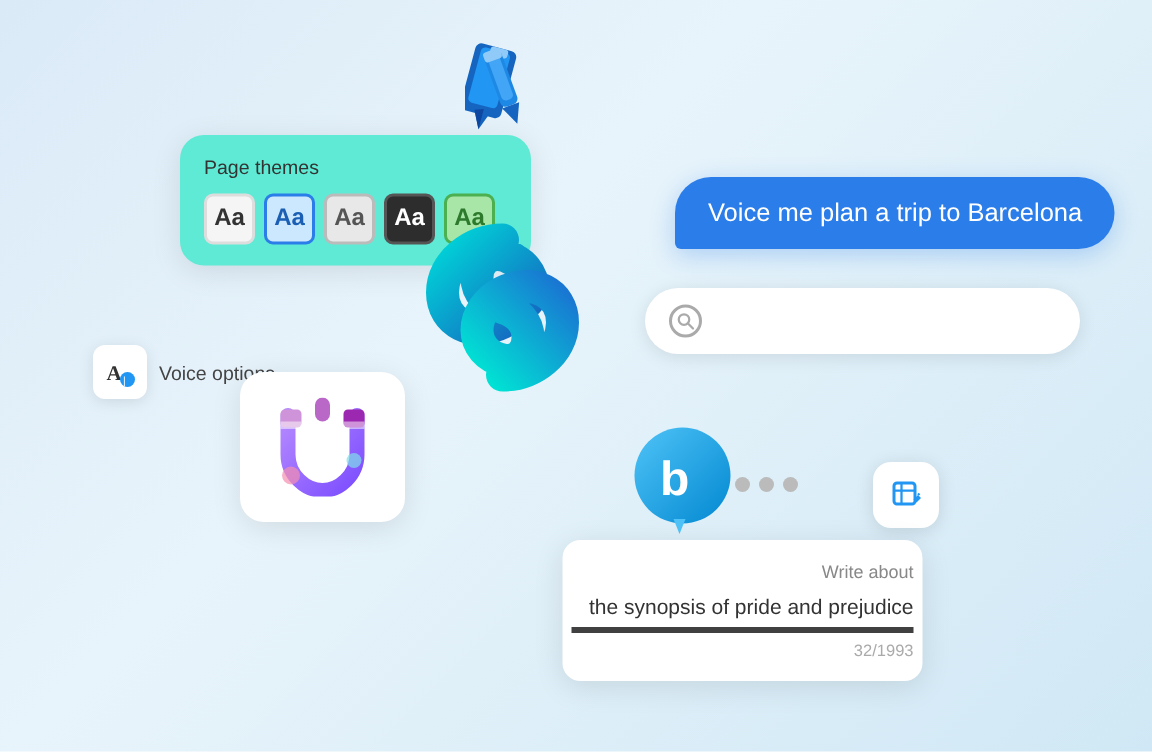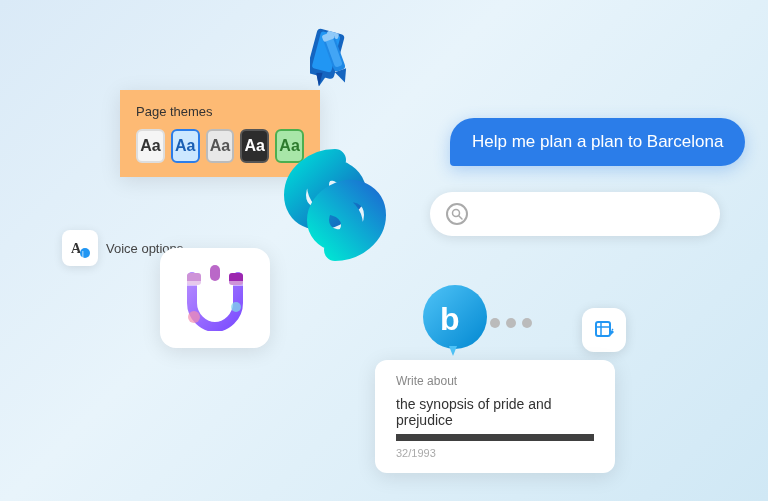--- a/index.html
+++ b/index.html
@@ -29,25 +29,25 @@
       left: 270px;
       width: 130px;
       height: 130px;
     }
 
     
     .page-themes-card {
       position: absolute;
       top: 90px;
       left: 120px;
-      background: #fdba74;
-      border-radius: 0;
+      background: #5eead4;
+      border-radius: 16px;
       padding: 14px 16px;
       box-shadow: 0 4px 20px rgba(0,0,0,0.10);
-      width: 200px;
+      width: 234px;
     }
 
     .page-themes-title {
       font-size: 13px;
       color: #333;
       margin-bottom: 10px;
       font-weight: 500;
     }
 
     .theme-buttons {
@@ -196,35 +196,36 @@
       font-size: 14px;
     }
 
     
     .write-about-card {
       position: absolute;
       top: 360px;
       left: 375px;
       background: white;
       border-radius: 12px;
-      padding: 14px 21px;
+      padding: 14px 6px;
       box-shadow: 0 4px 20px rgba(0,0,0,0.10);
       width: 240px;
+      text-align: right;
     }
 
     .write-about-label {
       font-size: 12px;
       color: #888;
       margin-bottom: 8px;
     }
 
     .write-about-input {
       font-size: 14px;
       color: #333;
-      border-bottom: 7px solid #404040;
+      border-bottom: 4px solid #404040;
       padding-bottom: 6px;
       margin-bottom: 6px;
     }
 
     .write-about-counter {
       font-size: 11px;
       color: #aaa;
     }
 
     
@@ -360,21 +361,21 @@
     <rect x="47" y="16" width="14" height="5" rx="0" fill="white" opacity="0.5"></rect>
 
     <circle cx="12" cy="52" r="6" fill="#f48fb1" opacity="0.7"></circle>
     <circle cx="54" cy="42" r="5" fill="#80deea" opacity="0.7"></circle>
 
     <rect x="28" y="0" width="10" height="16" rx="5" fill="#ba68c8"></rect>
   </svg>
 </div>
 
 <div class="barcelona-bubble">
-  <span>Help me plan a plan to Barcelona</span>
+  <span>Voice me plan a trip to Barcelona</span>
 </div>
 
 <div class="search-bar">
   <div class="search-icon-area">
     <svg width="12" height="12" viewBox="0 0 12 12" fill="none">
       <circle cx="5" cy="5" r="3.5" stroke="#aaa" stroke-width="1.5"></circle>
       <line x1="7.5" y1="7.5" x2="11" y2="11" stroke="#aaa" stroke-width="1.5" stroke-linecap="round"></line>
     </svg>
   </div>
   <span class="search-text"></span>

